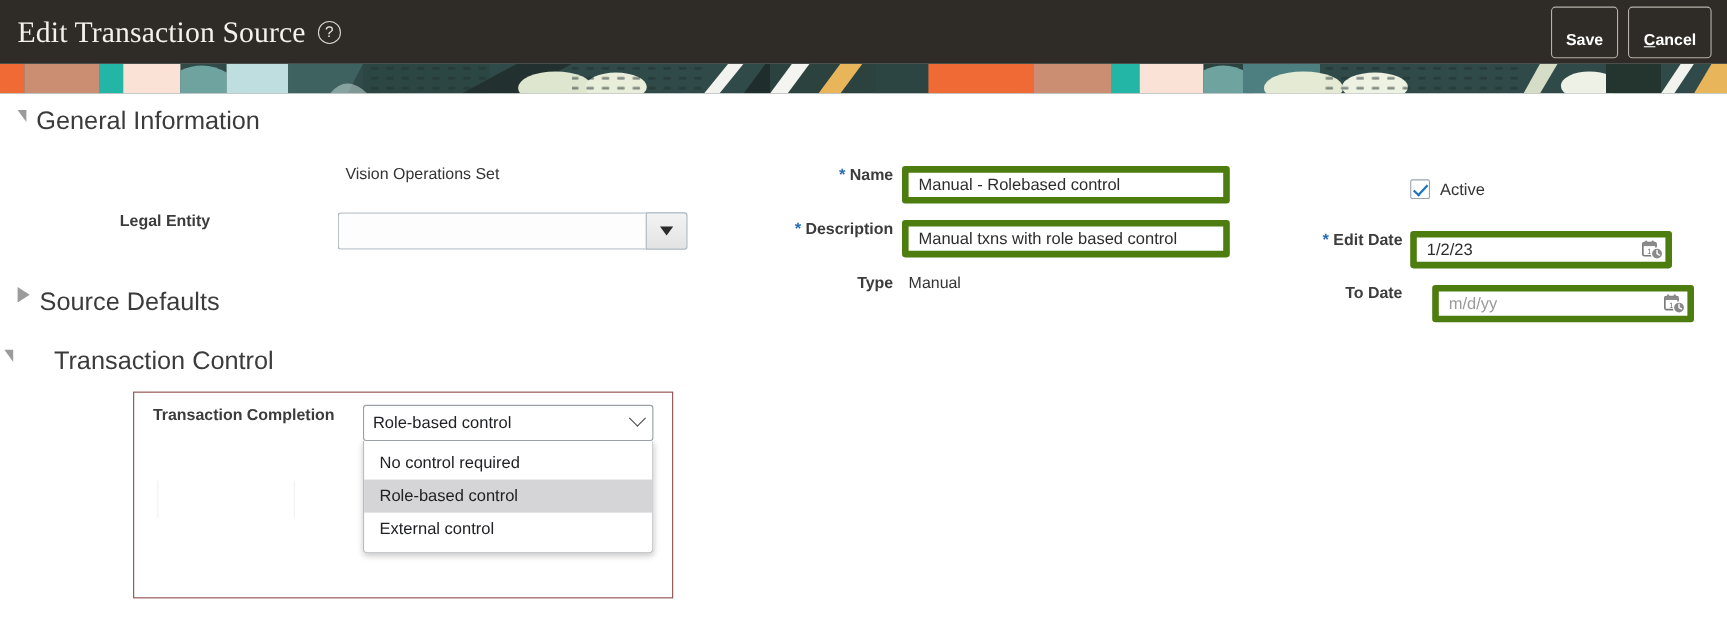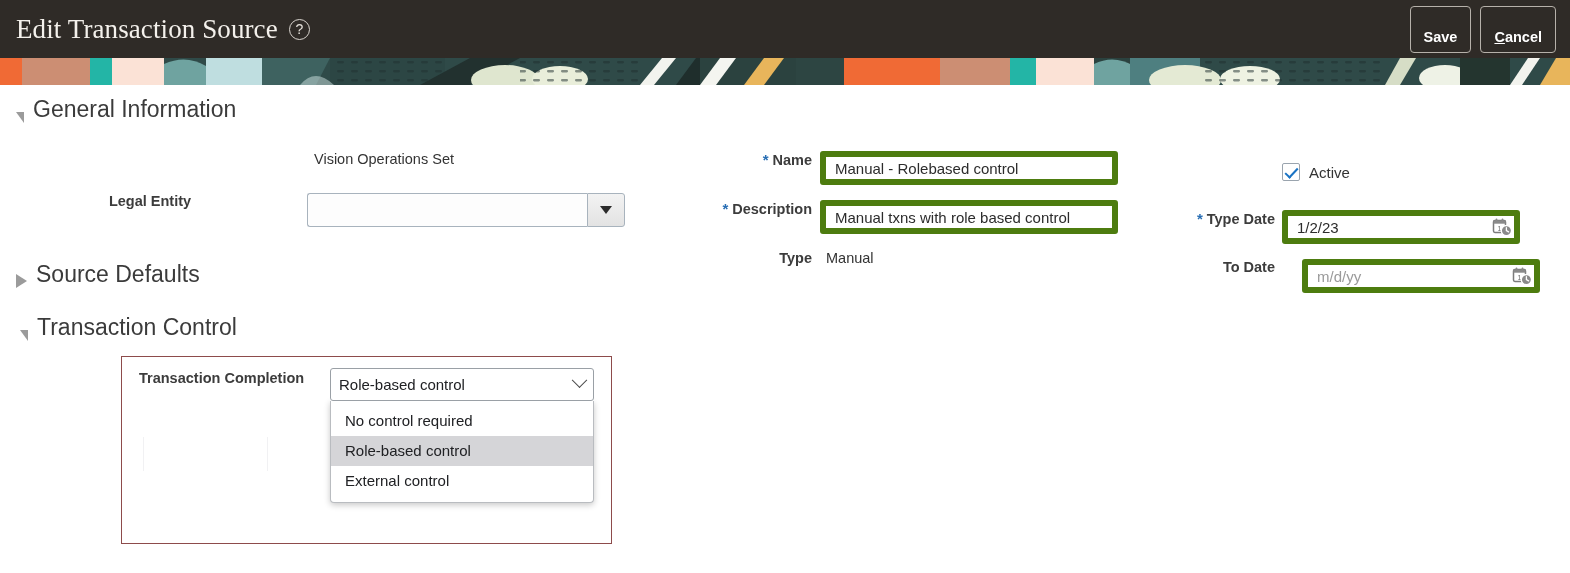--- a/index.html
+++ b/index.html
@@ -70,21 +70,21 @@
 
   
   .content {
     position: absolute; left: 0; top: 85px;
     width: 1570px; height: 488px;
     background: #ffffff;
   }
 
   .section-head {
     position: absolute;
-    display: flex; align-items: flex-end;
+    display: flex; align-items: flex-start;
     cursor: pointer;
     user-select: none;
   }
   .section-head .tri {
     width: 0; height: 0;
     margin-right: 9px;
     flex: 0 0 auto;
   }
   .tri.expanded {
     border-left: 8px solid transparent;
@@ -383,21 +383,21 @@
     <span class="ro-val">Manual</span>
   </div>
 
   <div class="fld chkrow" style="left:1282px; top:78px;">
     <span class="chkbox on"></span>
     <span class="chklabel">Active</span>
   </div>
 
   <div class="fld" style="left:1160px; top:125px; width:115px; justify-content:flex-end;">
     <span class="req">*</span>
-    <span class="lbl">Type Date</span>
+    <span class="lbl">Edit Date</span>
   </div>
   <div class="datewrap" style="position:absolute; left:1282px; top:125px;">
     <input class="tbox" value="1/2/23" style="">
     <span class="cal-icon">
       <svg width="20" height="20" viewBox="0 0 20 20" aria-hidden="true">
         <rect x="1.5" y="3.5" width="12" height="12" rx="1.4" fill="#fff" stroke="#7b7b7b" stroke-width="1.5"></rect>
         <rect x="1.5" y="3.5" width="12" height="3.2" fill="#8a8a8a"></rect>
         <rect x="3.6" y="1.6" width="1.8" height="3.2" rx=".8" fill="#8a8a8a"></rect>
         <rect x="9.6" y="1.6" width="1.8" height="3.2" rx=".8" fill="#8a8a8a"></rect>
         <text x="5.4" y="13.6" font-family="Liberation Sans, sans-serif" font-size="7" fill="#6d6d6d">1</text>
@@ -423,21 +423,21 @@
         <path d="M14.4 10.6 L14.4 13.6 L16.6 14.9" stroke="#fff" stroke-width="1.3" fill="none" stroke-linecap="round"></path>
       </svg>
     </span>
   </div>
 
   <div class="section-head" style="left:16px; top:176px;">
     <span class="tri collapsed"></span>
     <span class="section-title">Source Defaults</span>
   </div>
 
-  <div class="section-head" style="left:20px; top:229px;">
+  <div class="section-head" style="left:4px; top:229px;gap:28px;">
     <span class="tri expanded"></span>
     <span class="section-title">Transaction Control</span>
   </div>
 
   <div class="tc-panel">
     <div class="tc-row">
       <span class="tc-lbl">Transaction Completion</span>
     </div>
     <div class="ghost-a"></div>
     <div class="ghost-b"></div>

